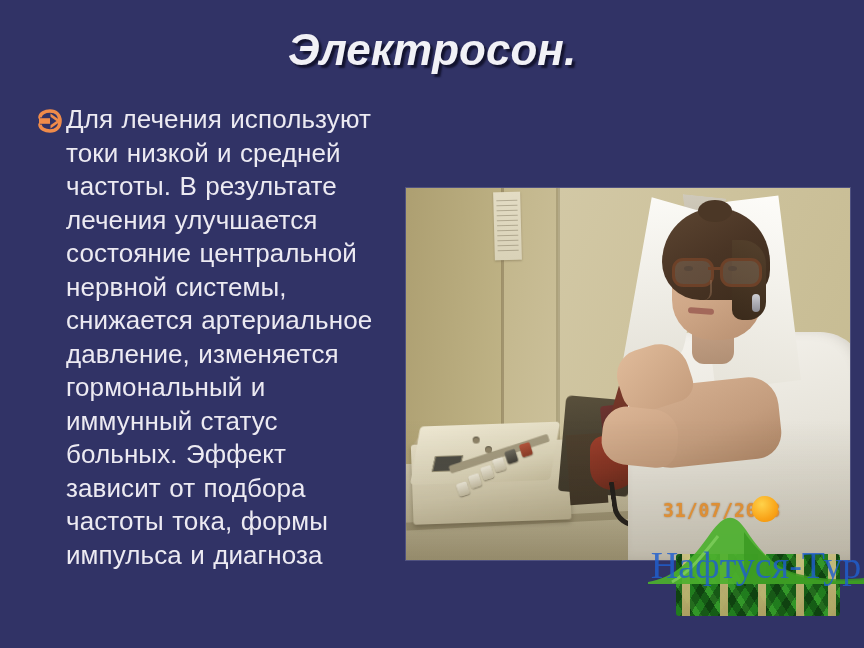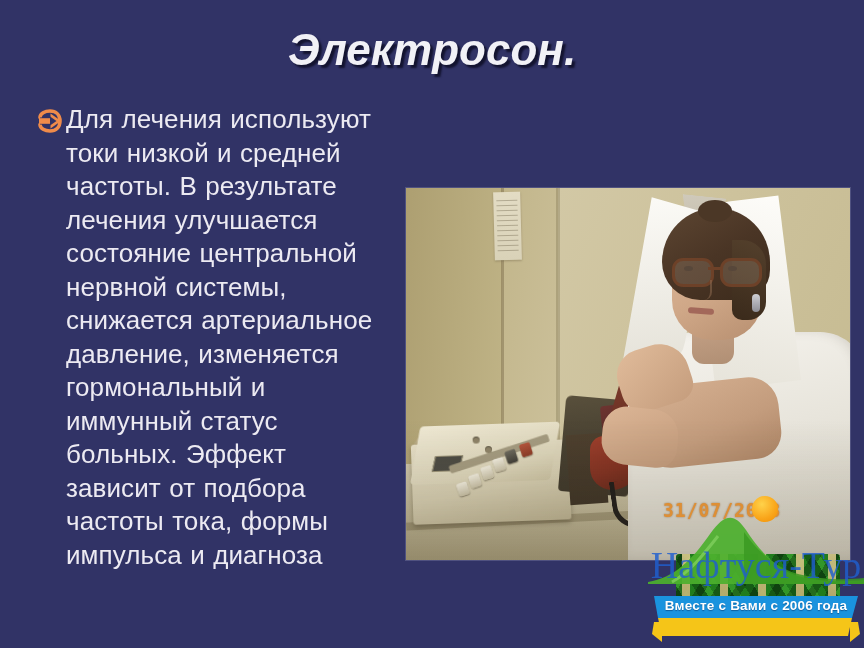--- a/index.html
+++ b/index.html
@@ -659,24 +659,15 @@
     <div id="wm-sun"></div>
 
     <svg id="wm-mountains" viewBox="0 0 216 76">
       <path d="M0 74 C26 70 44 52 62 26 C76 6 86 4 98 22 C112 44 130 62 150 68 C170 74 196 74 216 72 L216 76 L0 76 Z" fill="#4cb02e" opacity="0.92"></path>
       <path d="M96 24 C110 44 128 60 150 66 C174 72 198 72 216 70 L216 76 L96 76 Z" fill="#3b9a22" opacity="0.85"></path>
       <path d="M24 74 C42 64 56 46 70 28" fill="none" stroke="#7fd05e" stroke-width="3" opacity="0.8"></path>
     </svg>
 
     <div id="wm-title">Нафтуся-Тур</div>
 
-    <div id="wm-banner">
-      <svg viewBox="0 0 208 52" width="208" height="52" aria-hidden="true">
-        <path d="M2 4 L206 4 L200 26 L6 26 Z" fill="#1a93de"></path>
-        <path d="M6 26 L200 26 L196 44 L10 44 Z" fill="#f5c518"></path>
-        <path d="M2 30 L10 30 L10 50 L0 42 Z" fill="#f5c518"></path>
-        <path d="M206 30 L198 30 L198 50 L208 42 Z" fill="#f5c518"></path>
-      </svg>
-      <div id="wm-banner-text">Вместе с Вами с 2006 года</div>
-    </div>
   </div>
 
 </div>
 
 </body></html>

